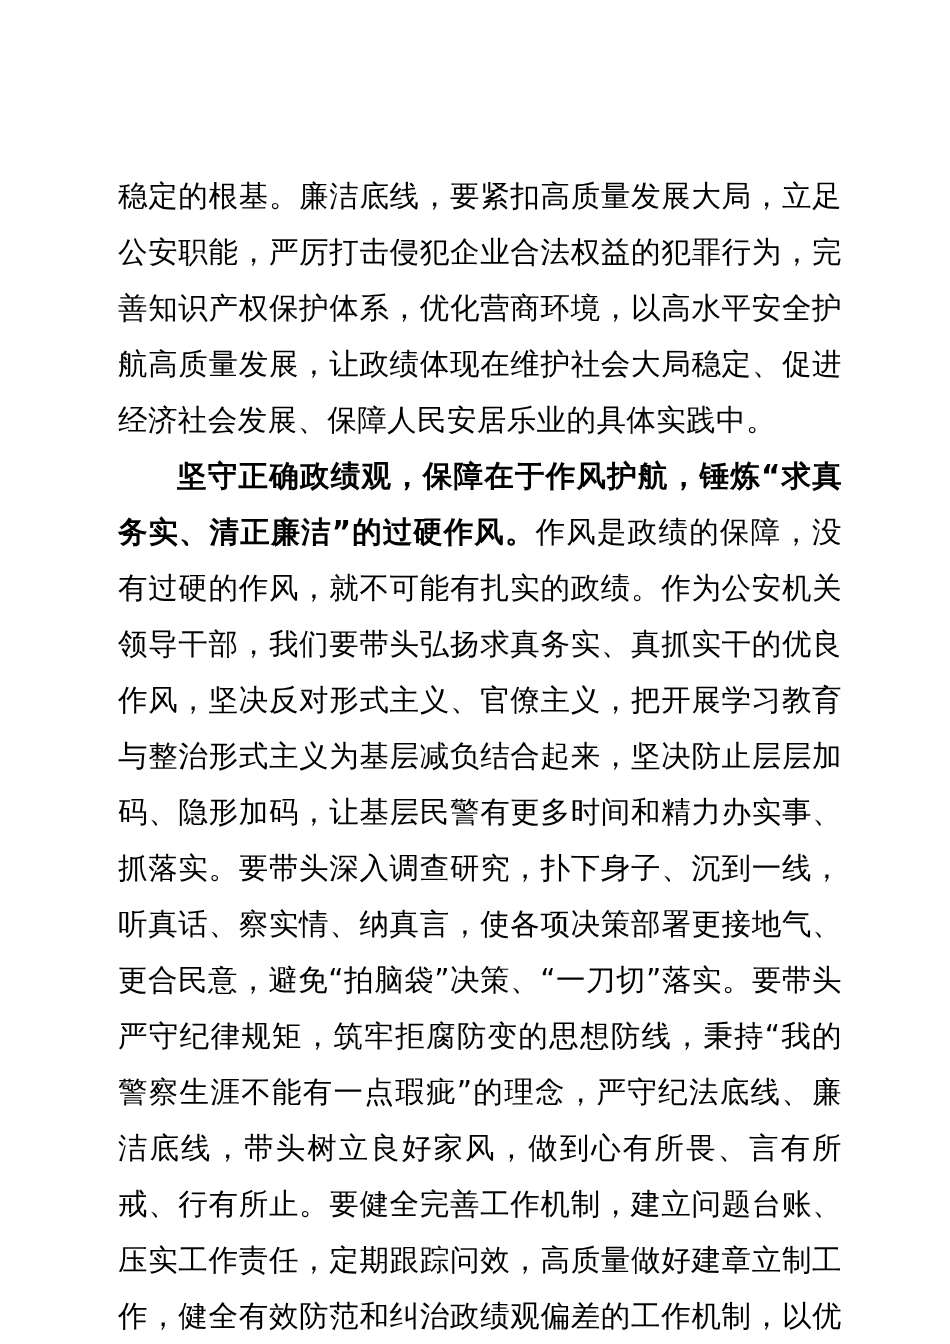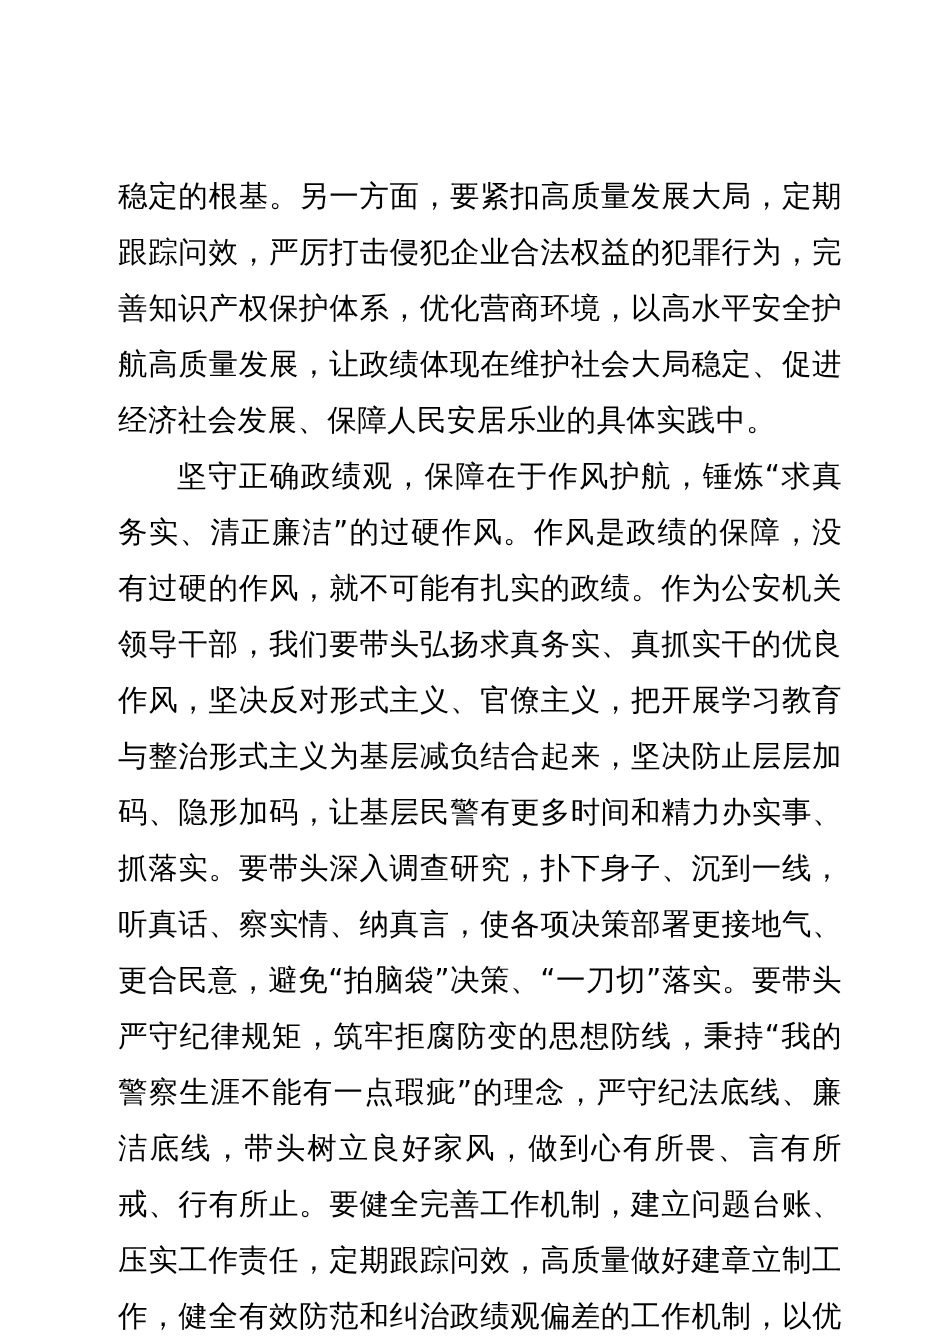--- a/index.html
+++ b/index.html
@@ -33,28 +33,28 @@
     margin: 0;
     padding: 0;
   }
   p.para {
     text-indent: 0;
   }
   p.indent {
     text-indent: 59px;
   }
   .bold {
-    font-weight: normal;
+    font-weight: bold;
     letter-spacing: 0.2px;
   }
 </style>
 </head>
 <body>
 
 <div class="page">
   <div class="doc-body">
 
-    <p class="para"><span>稳定的根基。另一方面，要紧扣高质量发展大局，定期跟踪问效，严厉打击侵犯企业合法权益的犯罪行为，完善知识产权保护体系，优化营商环境，以高水平安全护航高质量发展，让政绩体现在维护社会大局稳定、促进经济社会发展、保障人民安居乐业的具体实践中。</span></p>
+    <p class="para"><span>稳定的根基。廉洁底线，要紧扣高质量发展大局，立足公安职能，严厉打击侵犯企业合法权益的犯罪行为，完善知识产权保护体系，优化营商环境，以高水平安全护航高质量发展，让政绩体现在维护社会大局稳定、促进经济社会发展、保障人民安居乐业的具体实践中。</span></p>
 
     <p class="indent"><span class="bold">坚守正确政绩观，保障在于作风护航，锤炼“求真务实、清正廉洁”的过硬作风。</span><span>作风是政绩的保障，没有过硬的作风，就不可能有扎实的政绩。作为公安机关领导干部，我们要带头弘扬求真务实、真抓实干的优良作风，坚决反对形式主义、官僚主义，把开展学习教育与整治形式主义为基层减负结合起来，坚决防止层层加码、隐形加码，让基层民警有更多时间和精力办实事、抓落实。要带头深入调查研究，扑下身子、沉到一线，听真话、察实情、纳真言，使各项决策部署更接地气、更合民意，避免“拍脑袋”决策、“一刀切”落实。要带头严守纪律规矩，筑牢拒腐防变的思想防线，秉持“我的警察生涯不能有一点瑕疵”的理念，严守纪法底线、廉洁底线，带头树立良好家风，做到心有所畏、言有所戒、行有所止。要健全完善工作机制，建立问题台账、压实工作责任，定期跟踪问效，高质量做好建章立制工作，健全有效防范和纠治政绩观偏差的工作机制，以优良作风推动正确政绩观落地生根。</span></p>
 
   </div>
 </div>
 
 </body></html>

